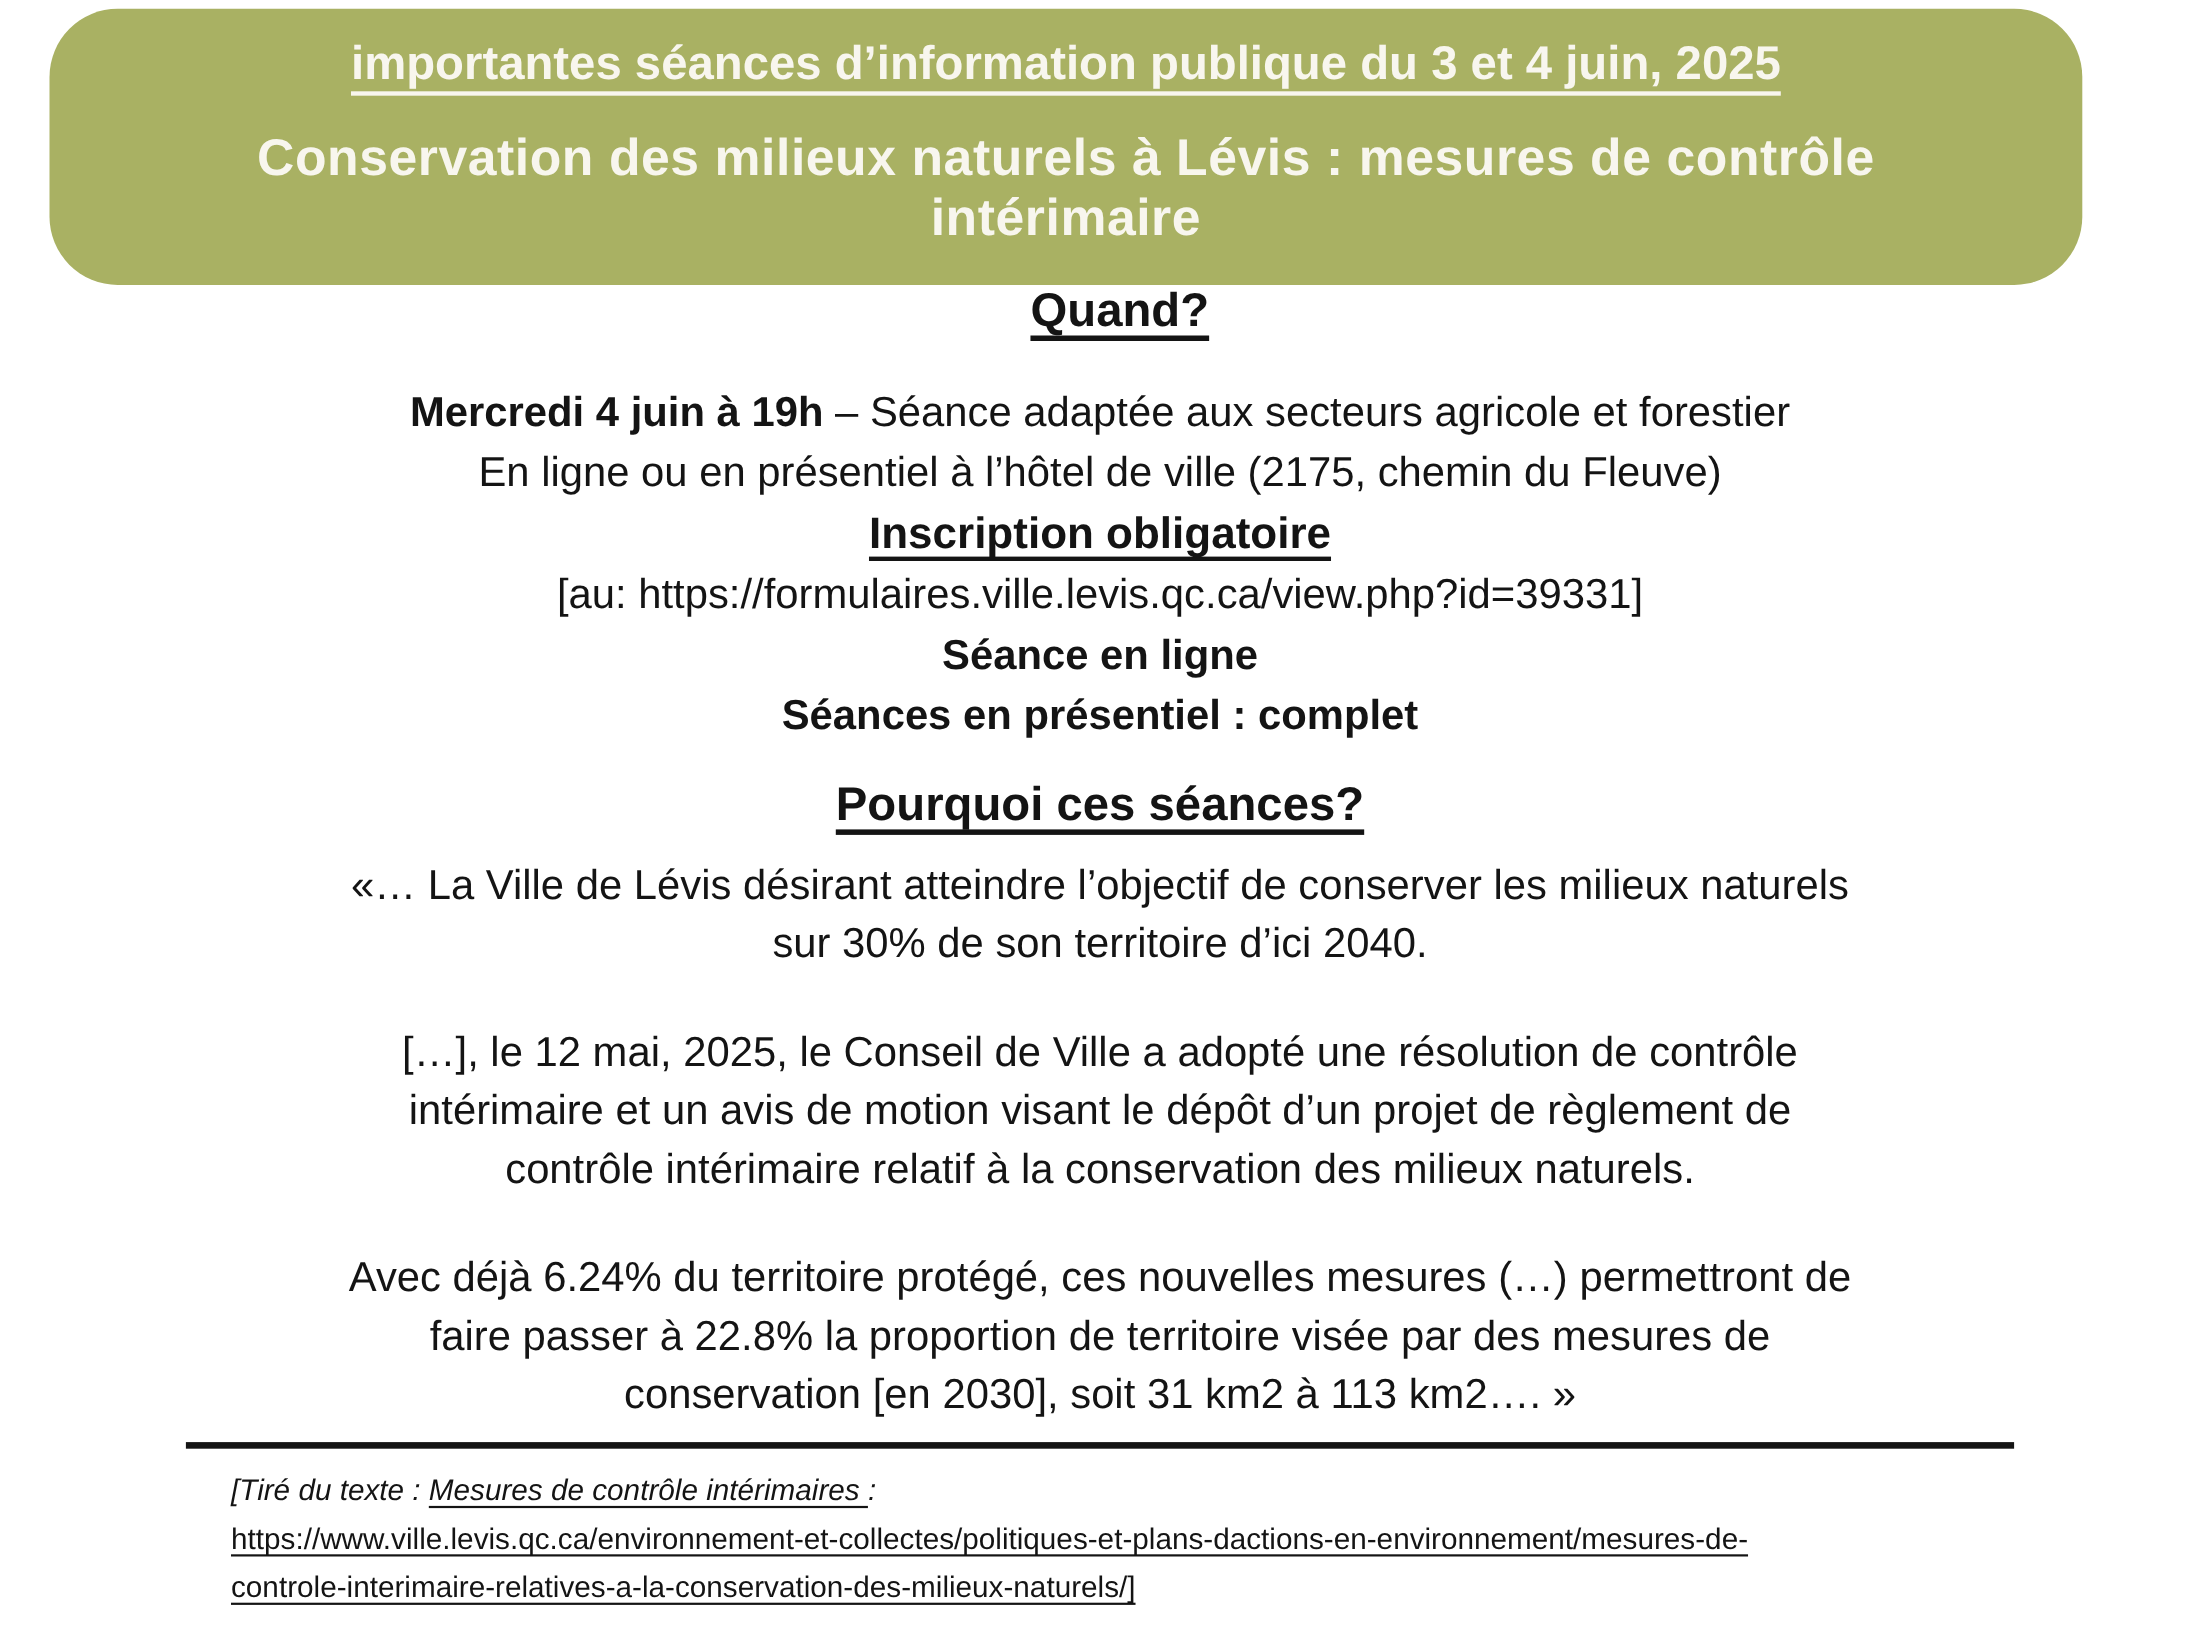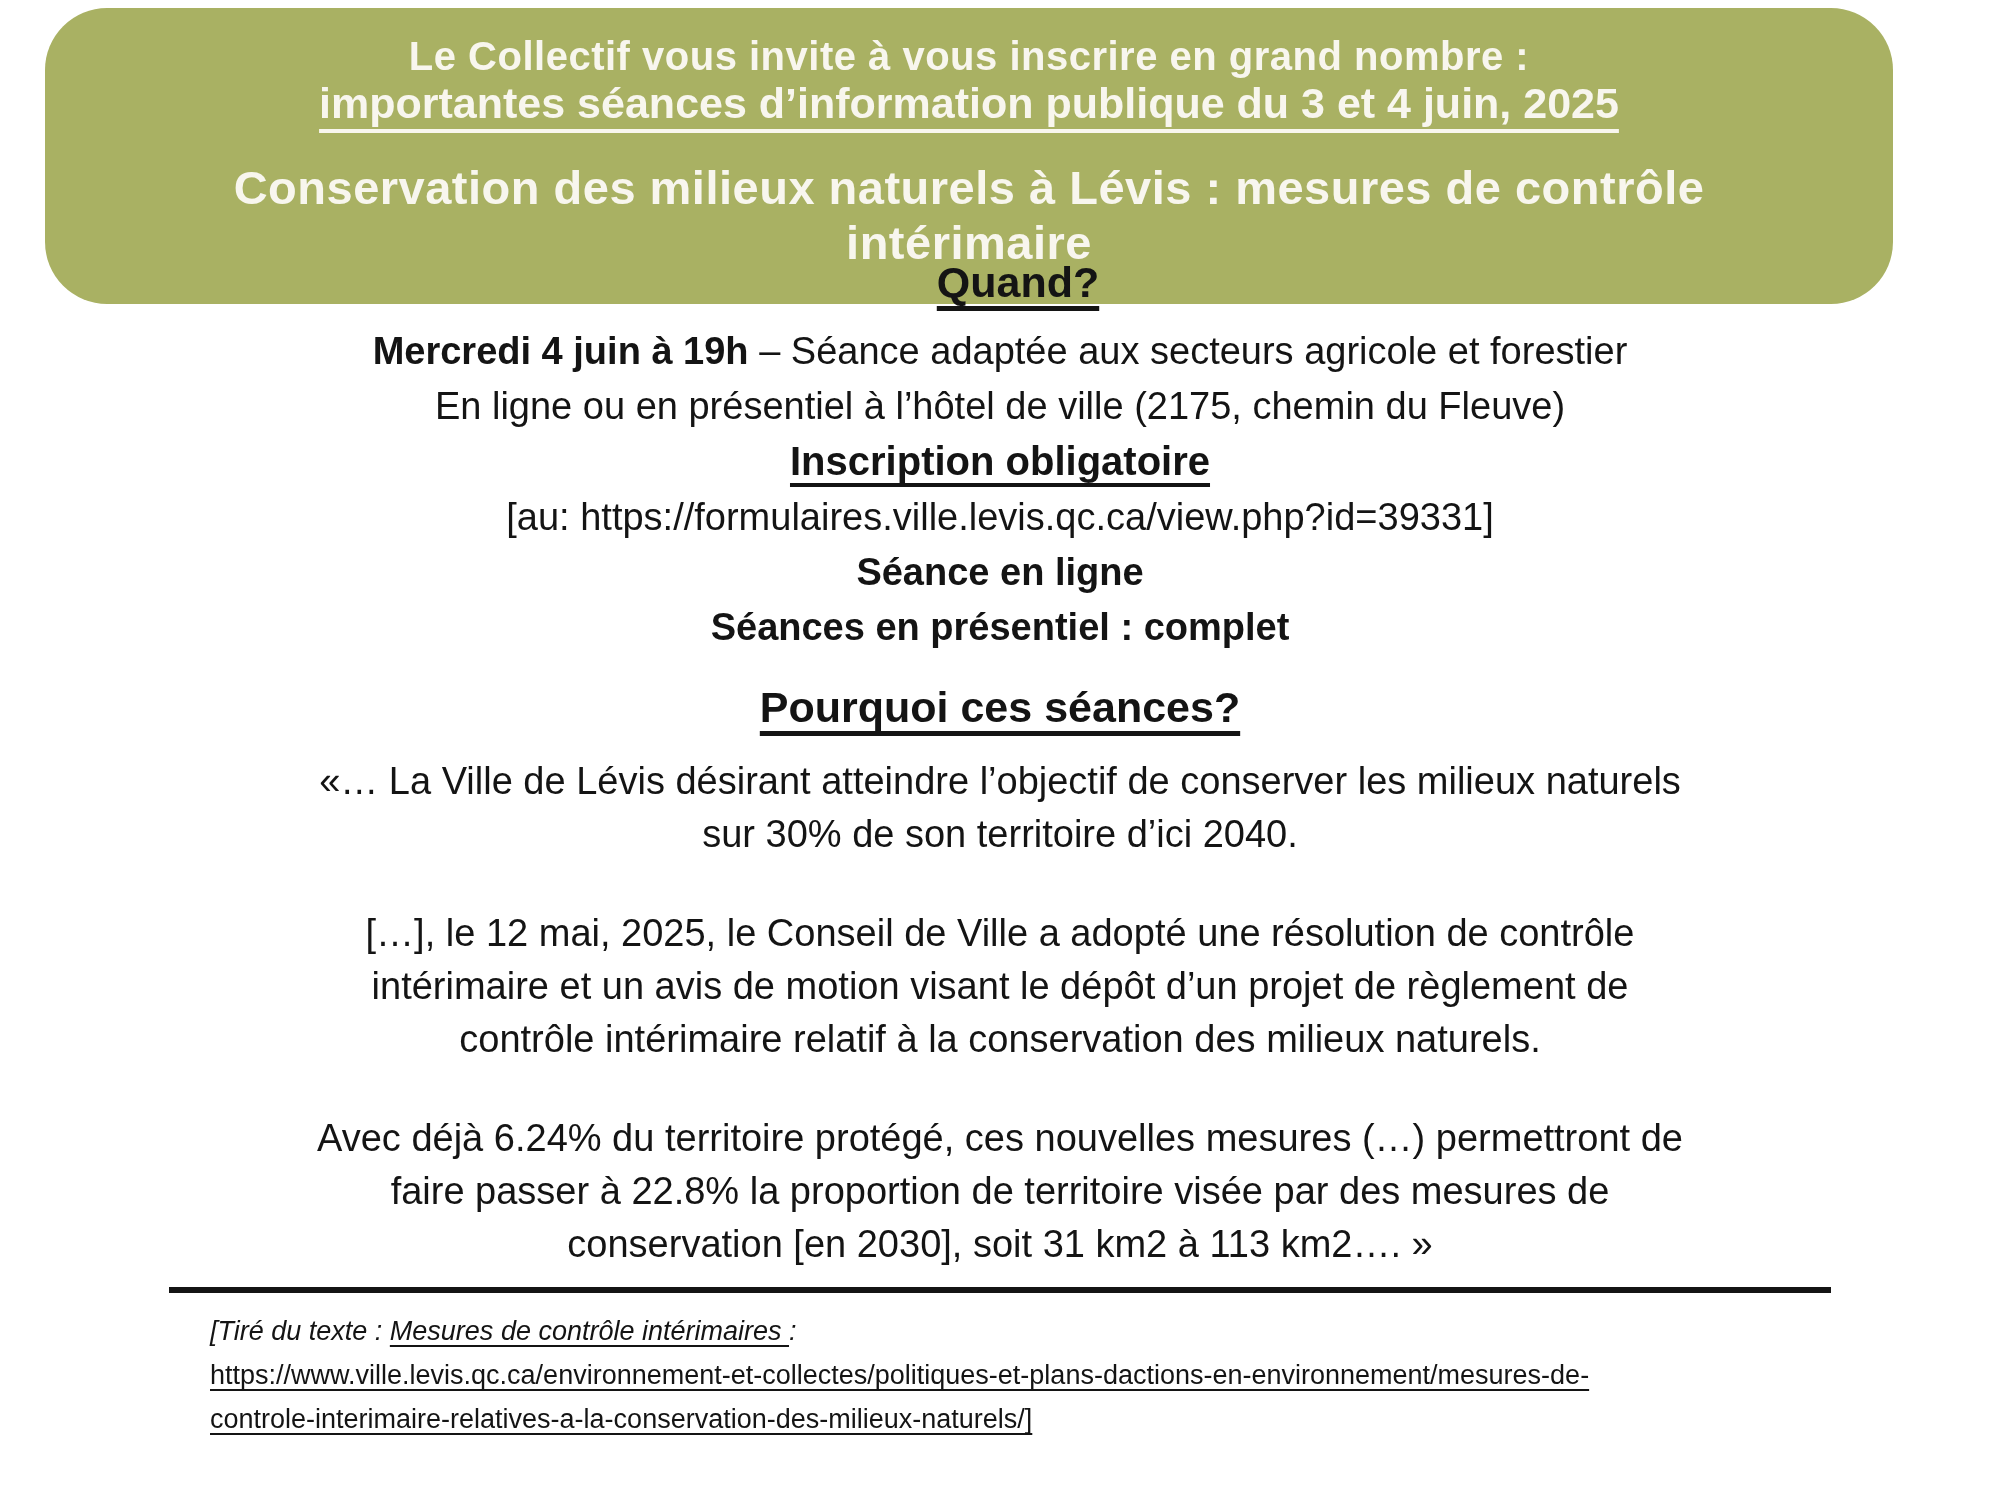--- a/index.html
+++ b/index.html
@@ -47,21 +47,21 @@
   .heading {
     font-size: 43px;
     font-weight: 700;
     line-height: 60px;
     margin: 0;
     text-decoration: underline;
     text-decoration-thickness: 5px;
     text-underline-offset: 9px;
     text-decoration-skip-ink: none;
   }
-  .when-heading { margin-bottom: 12px; padding-left: 36px; }
+  .when-heading { margin-bottom: 36px; padding-left: 36px; }
   .why-heading { margin-top: 22px; margin-bottom: 18px; }
   .line { margin: 0; }
   .b { font-weight: 700; }
   .sub-heading {
     font-weight: 700;
     font-size: 40px;
     text-decoration: underline;
     text-decoration-thickness: 4px;
     text-underline-offset: 8px;
     text-decoration-skip-ink: none;
@@ -107,21 +107,20 @@
     text-decoration-skip-ink: none;
     cursor: pointer;
   }
 </style>
 </head>
 <body>
 
 <div class="page">
 
   <header class="banner">
-    <div class="banner-line1">Le Collectif vous invite à vous inscrire en grand nombre :</div>
     <div class="banner-line2">importantes séances d’information publique du 3 et 4 juin, 2025</div>
     <div class="banner-line3">Conservation des milieux naturels à Lévis : mesures de contrôle intérimaire</div>
   </header>
 
   <main class="main">
 
     <h2 class="heading when-heading">Quand?</h2>
 
 
     <p class="line"><span class="b">Mercredi 4 juin à 19h</span><span> – Séance adaptée aux secteurs agricole et forestier</span></p>

